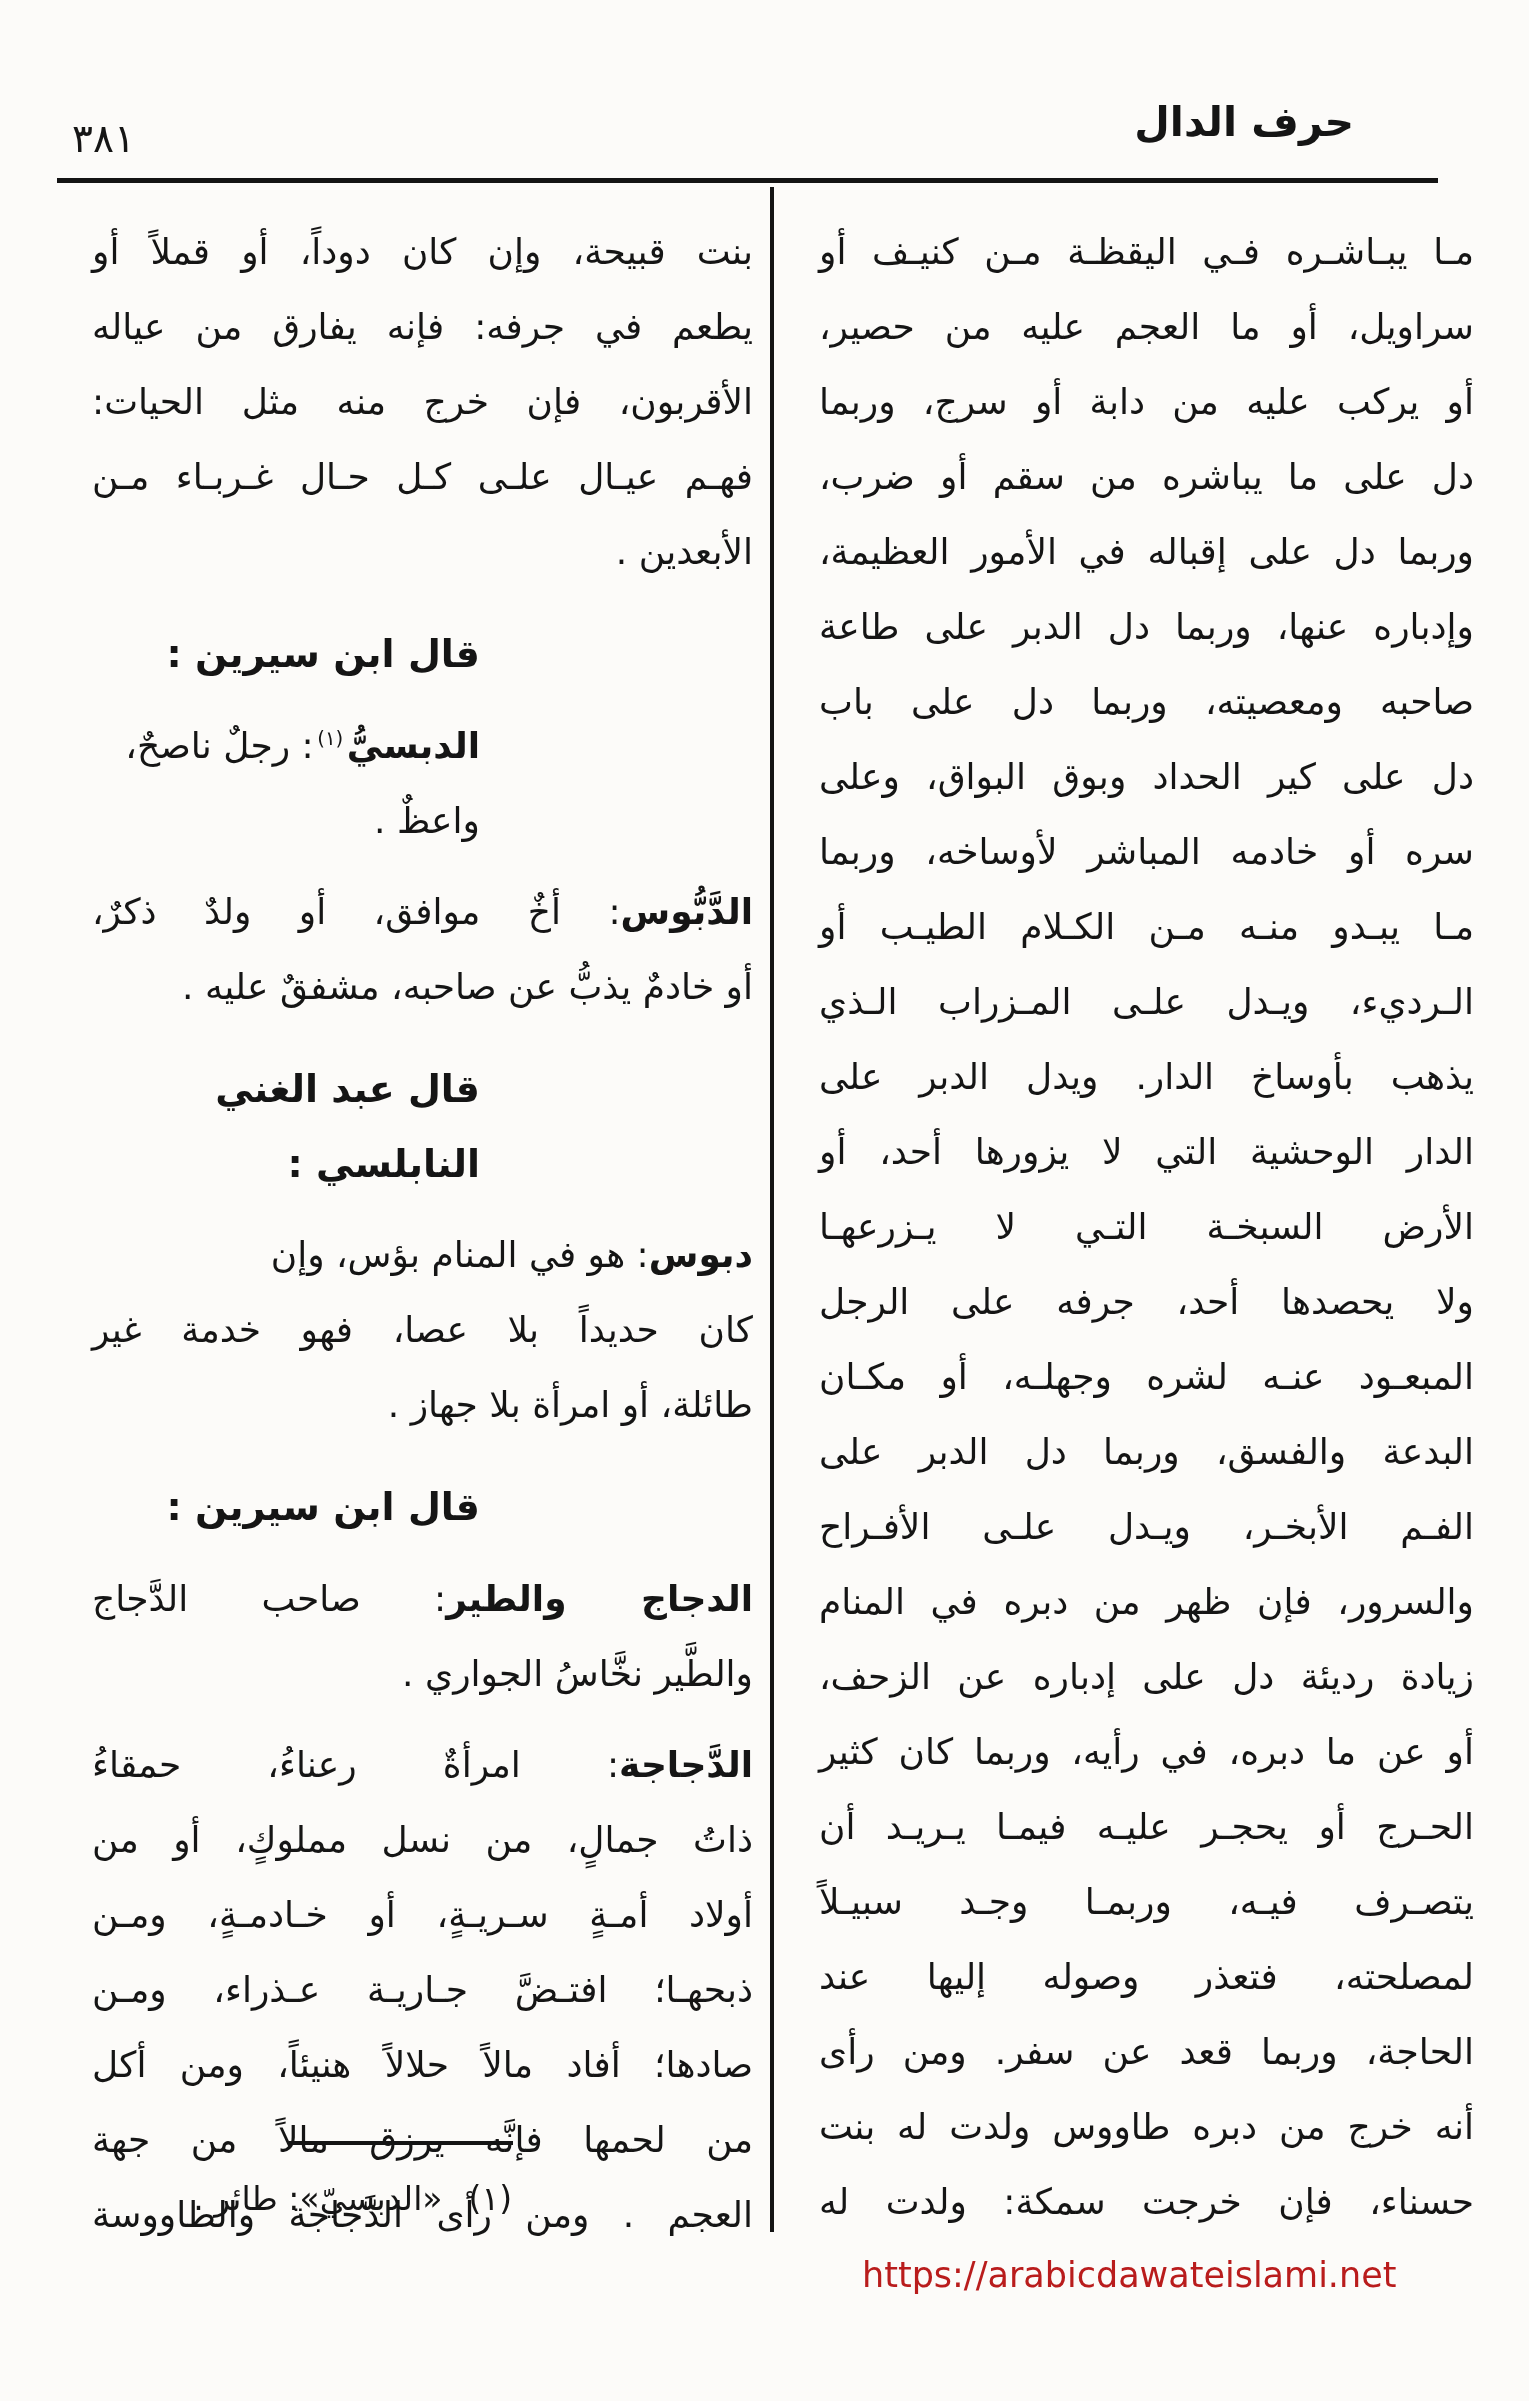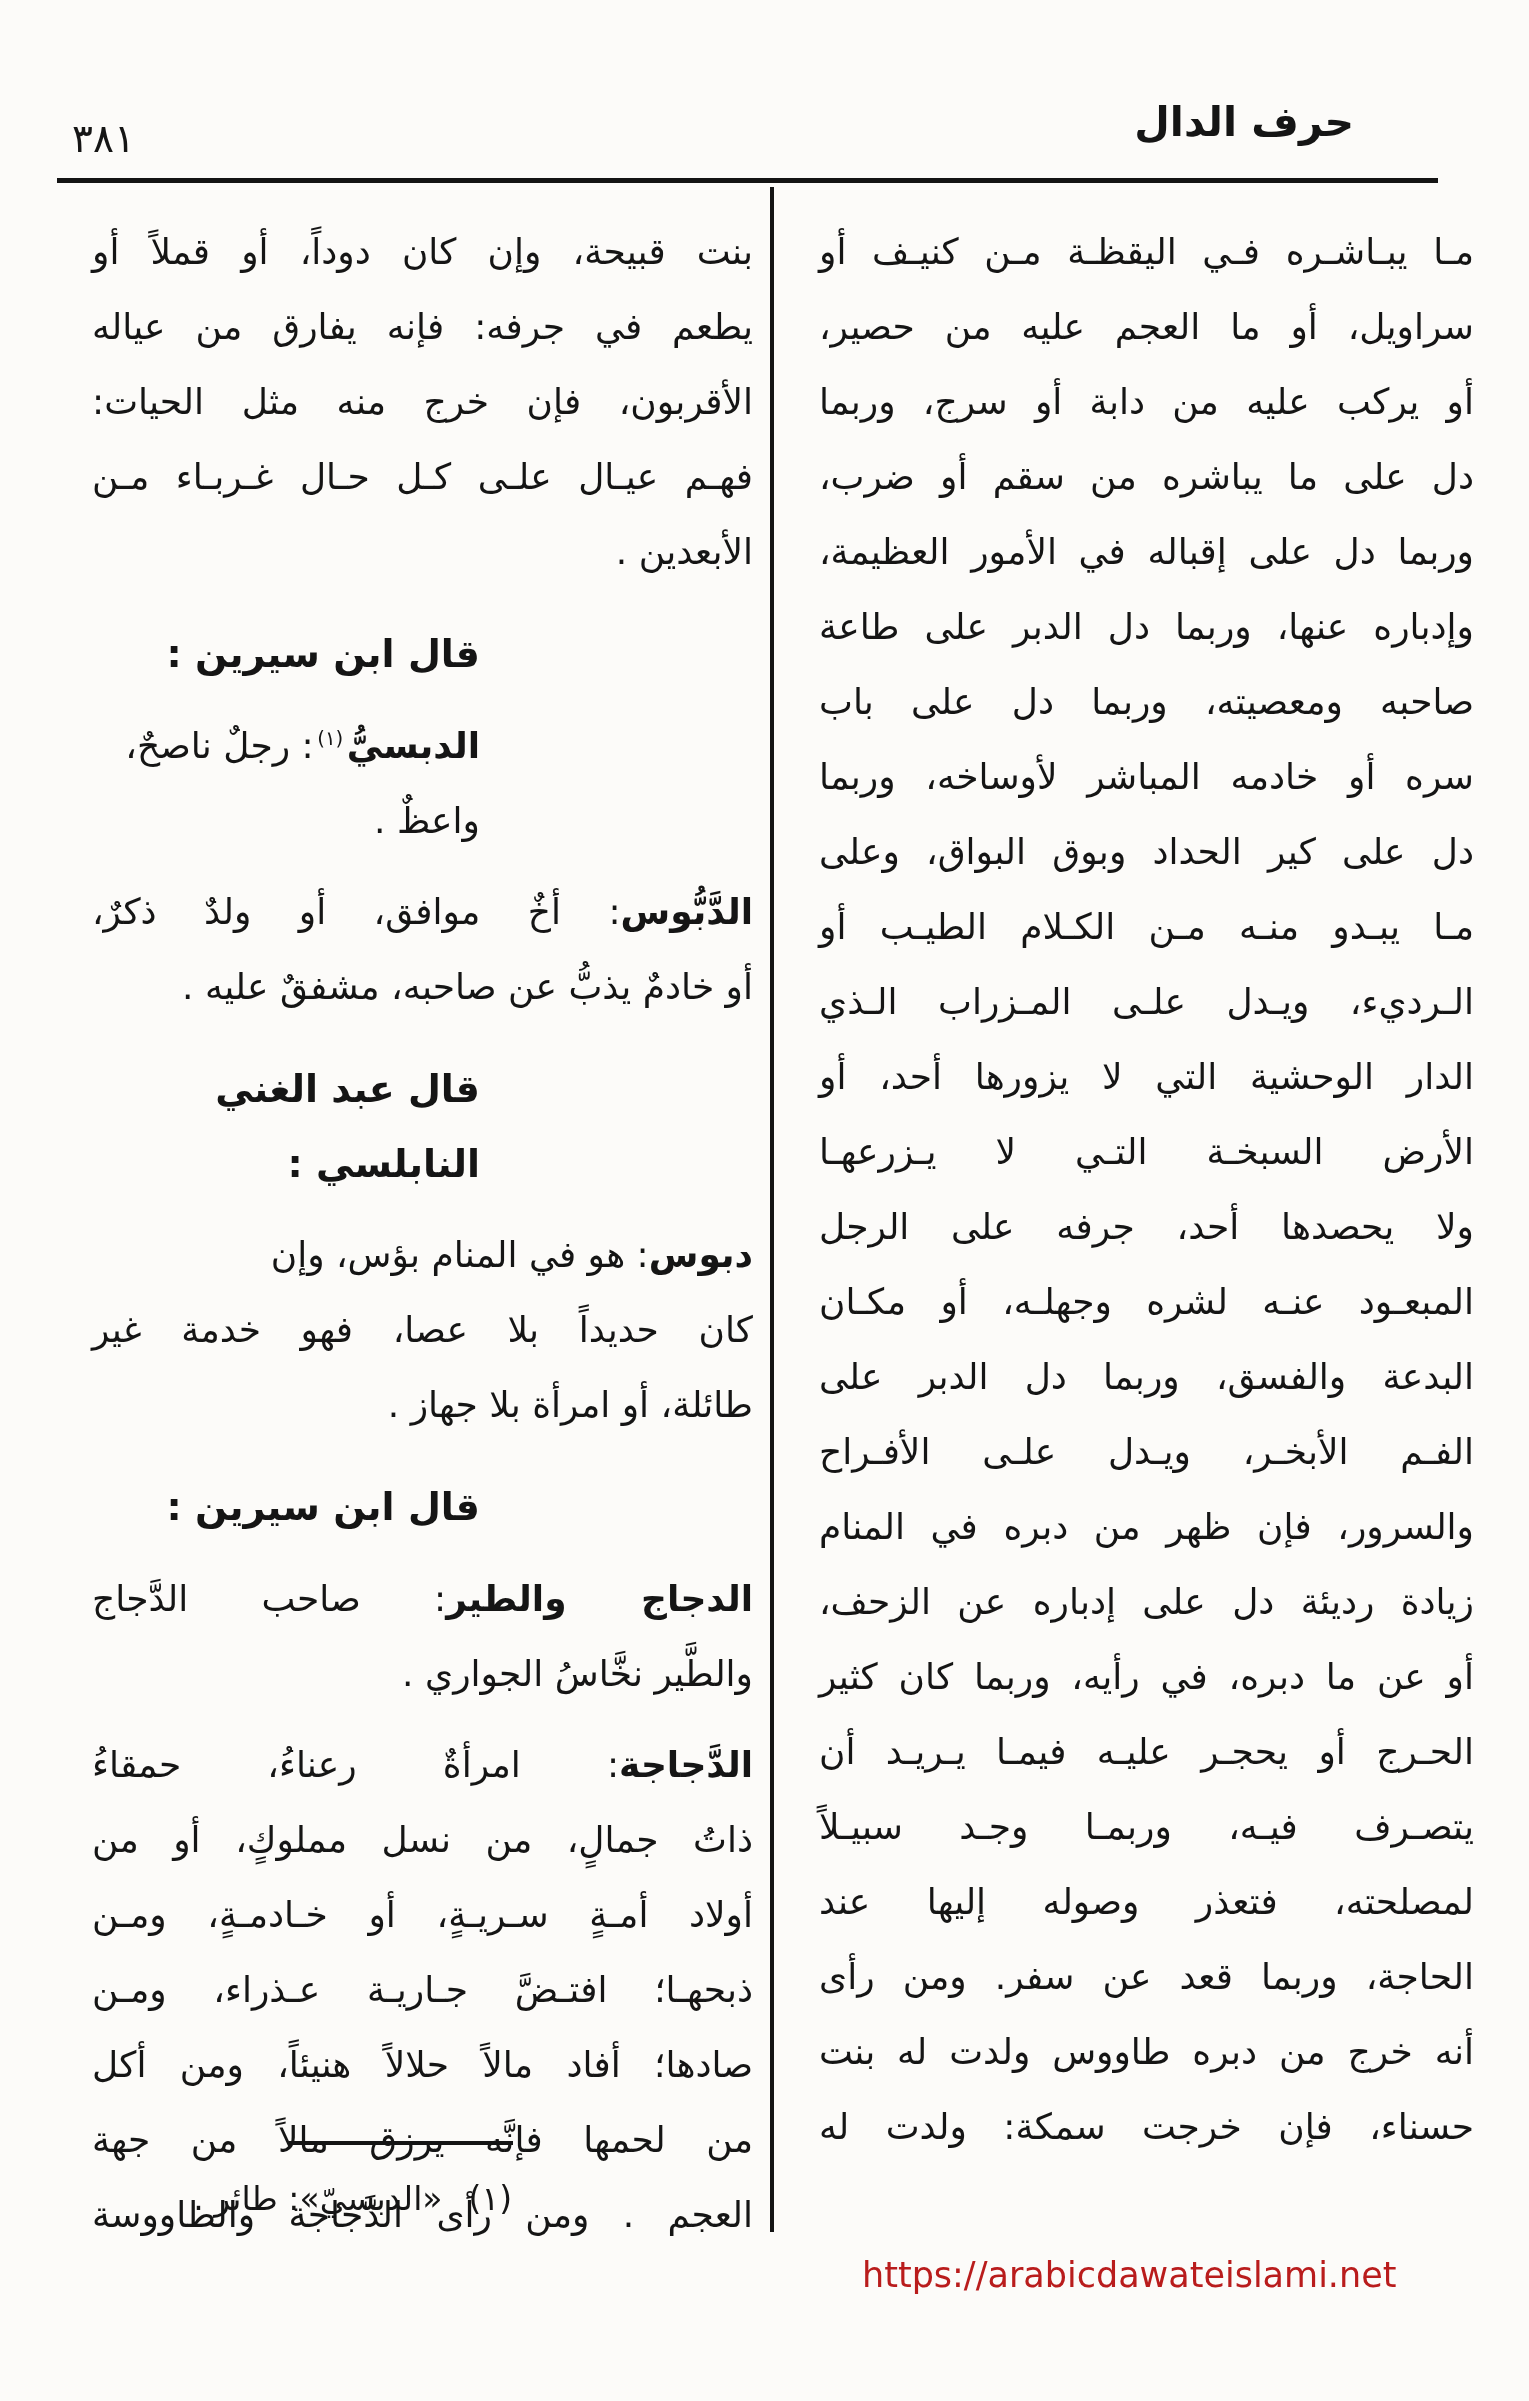--- a/index.html
+++ b/index.html
@@ -77,24 +77,25 @@
   <div class="col-divider"></div>
 
   <div class="col col-right">
       <div class="line just">مـا يبـاشـره فـي اليقظـة مـن كنيـف أو</div>
       <div class="line just">سراويل، أو ما العجم عليه من حصير،</div>
       <div class="line just">أو يركب عليه من دابة أو سرج، وربما</div>
       <div class="line just">دل على ما يباشره من سقم أو ضرب،</div>
       <div class="line just">وربما دل على إقباله في الأمور العظيمة،</div>
       <div class="line just">وإدباره عنها، وربما دل الدبر على طاعة</div>
       <div class="line just">صاحبه ومعصيته، وربما دل على باب</div>
+      <div class="line just">دل على كير الحداد وبوق البواق، وعلى</div>
       <div class="line just">سره أو خادمه المباشر لأوساخه، وربما</div>
-      <div class="line just">دل على كير الحداد وبوق البواق، وعلى</div>
       <div class="line just">مـا يبـدو منـه مـن الكـلام الطيـب أو</div>
       <div class="line just">الـردي‌ء، ويـدل علـى المـزراب الـذي</div>
+      <div class="line just">يذهب بأوساخ الدار. ويدل الدبر على</div>
       <div class="line just">الدار الوحشية التي لا يزورها أحد، أو</div>
       <div class="line just">الأرض السبخـة التـي لا يـزرعهـا</div>
       <div class="line just">ولا يحصدها أحد، جرفه على الرجل</div>
       <div class="line just">المبعـود عنـه لشره وجهلـه، أو مكـان</div>
       <div class="line just">البدعة والفسق، وربما دل الدبر على</div>
       <div class="line just">الفـم الأبخـر، ويـدل علـى الأفـراح</div>
       <div class="line just">والسرور، فإن ظهر من دبره في المنام</div>
       <div class="line just">زيادة رديئة دل على إدباره عن الزحف،</div>
       <div class="line just">أو عن ما دبره، في رأيه، وربما كان كثير</div>
       <div class="line just">الحـرج أو يحجـر عليـه فيمـا يـريـد أن</div>

